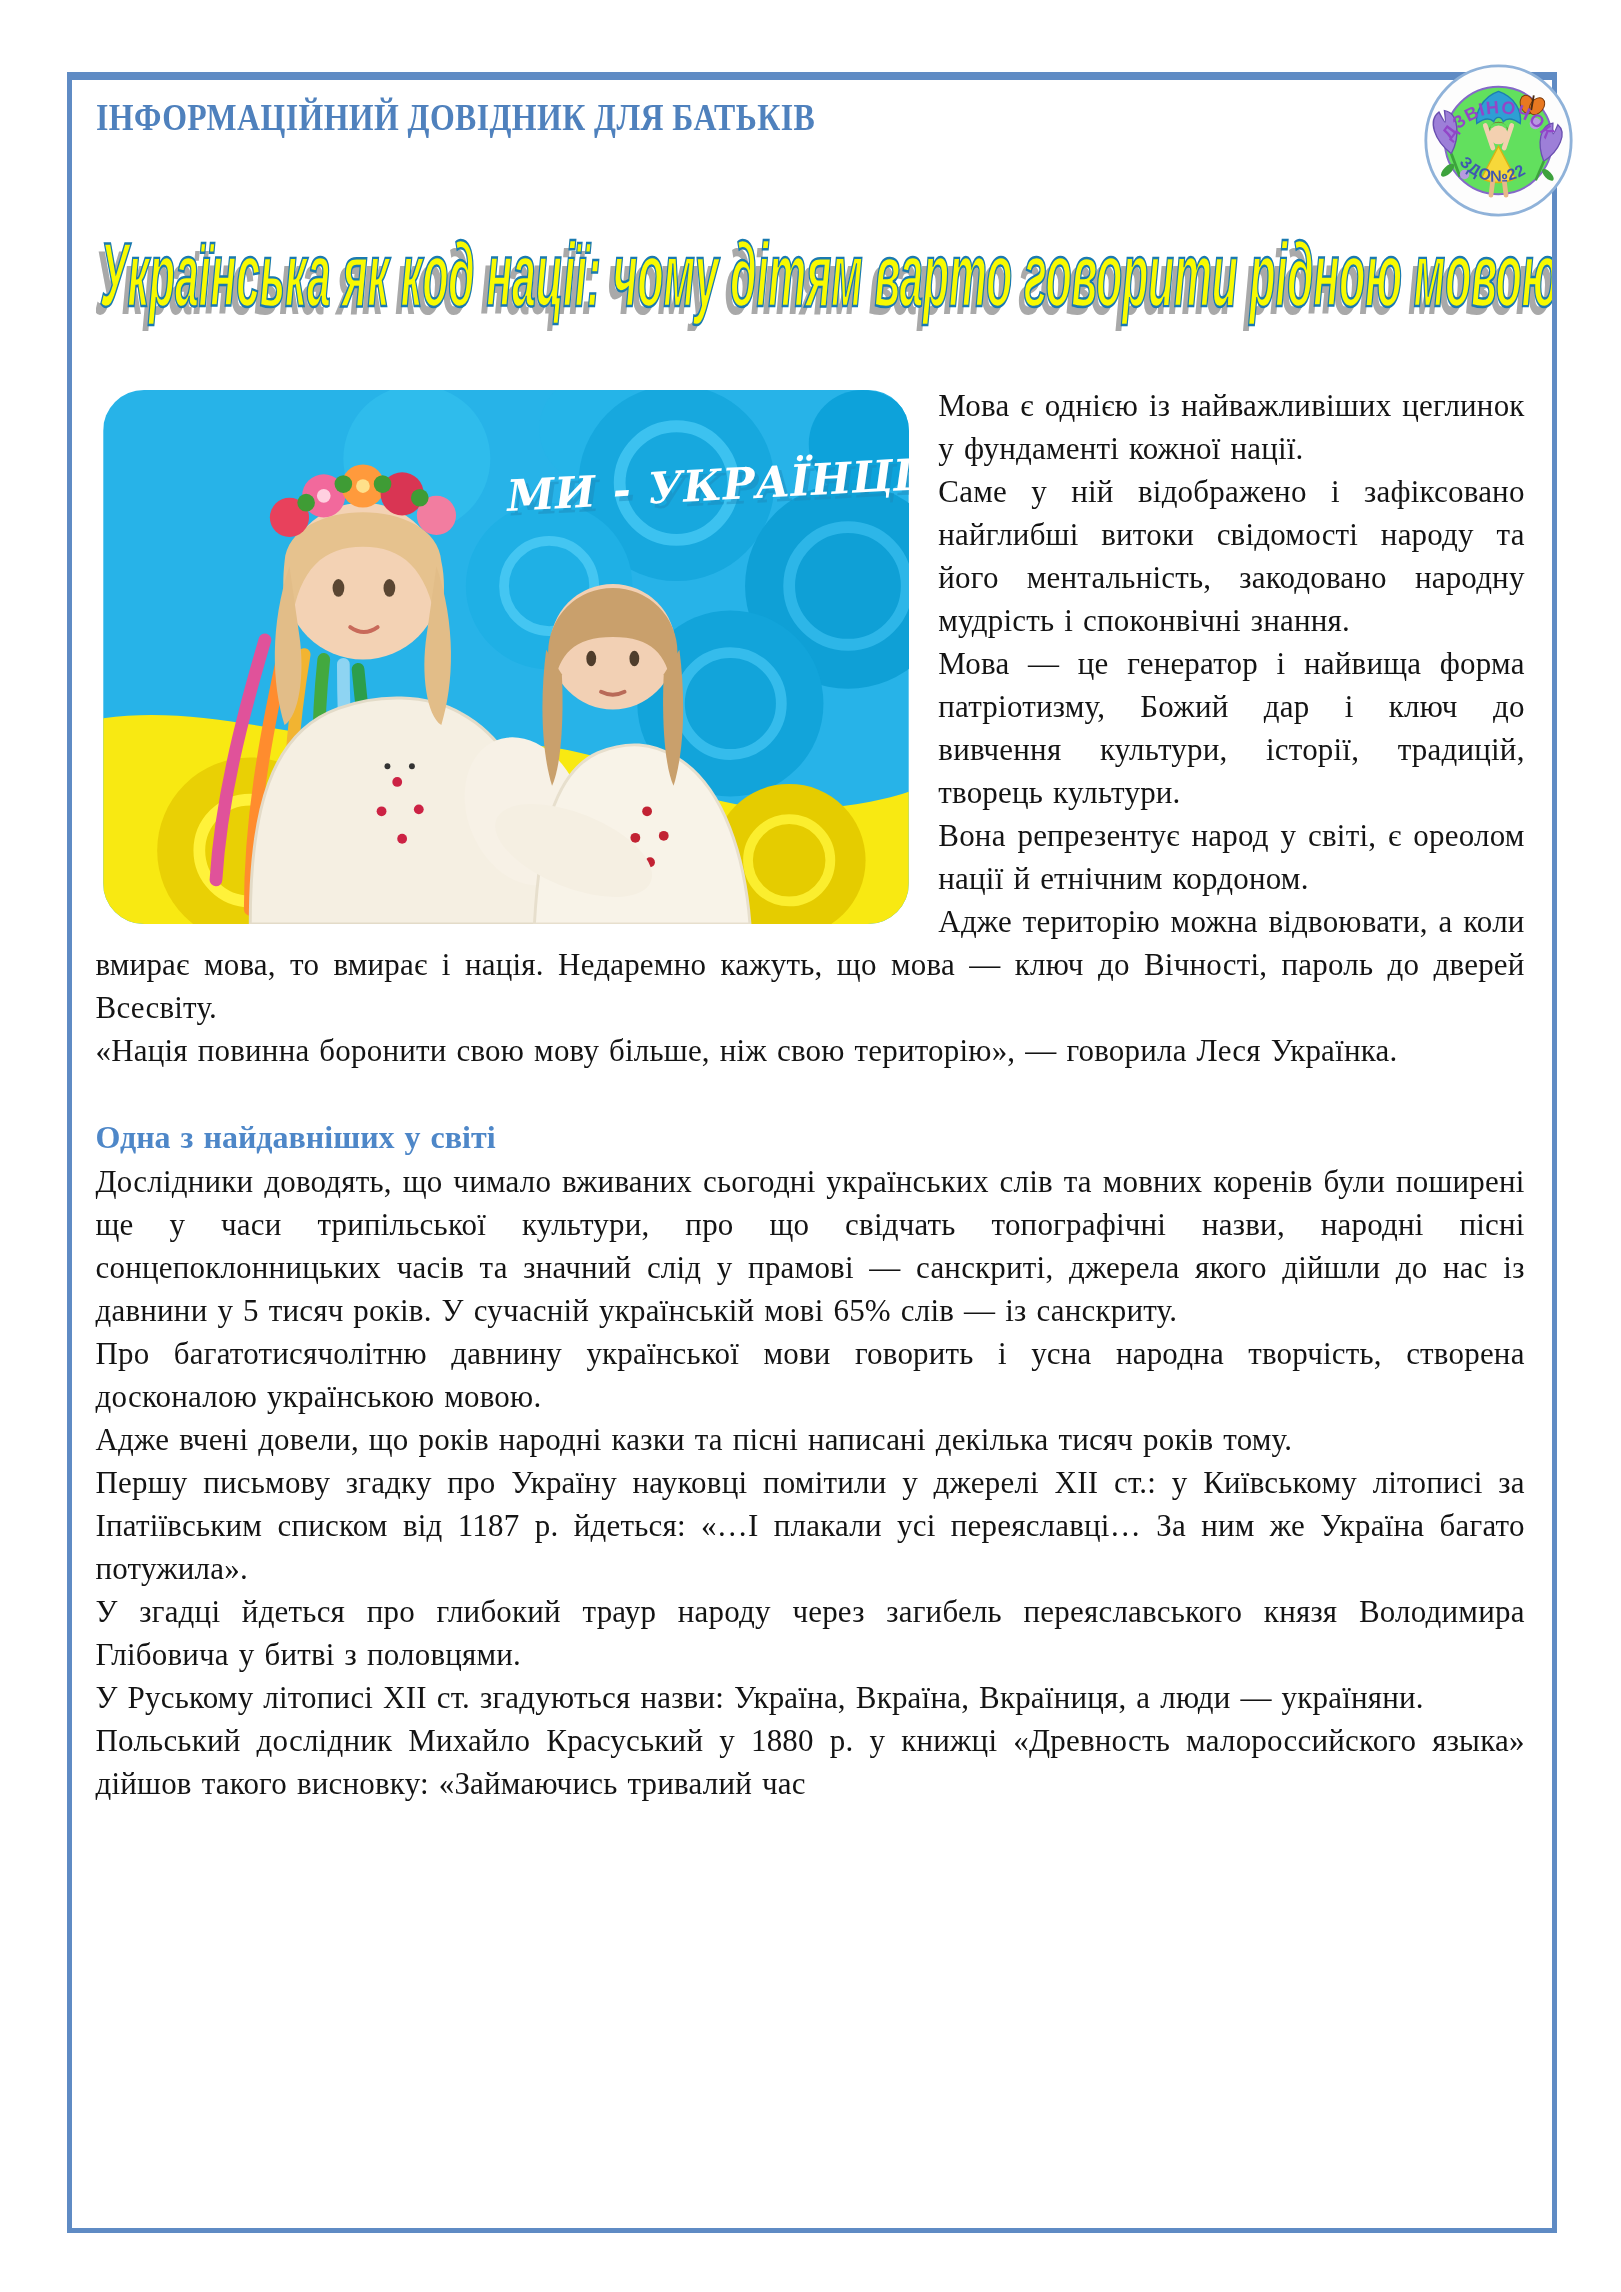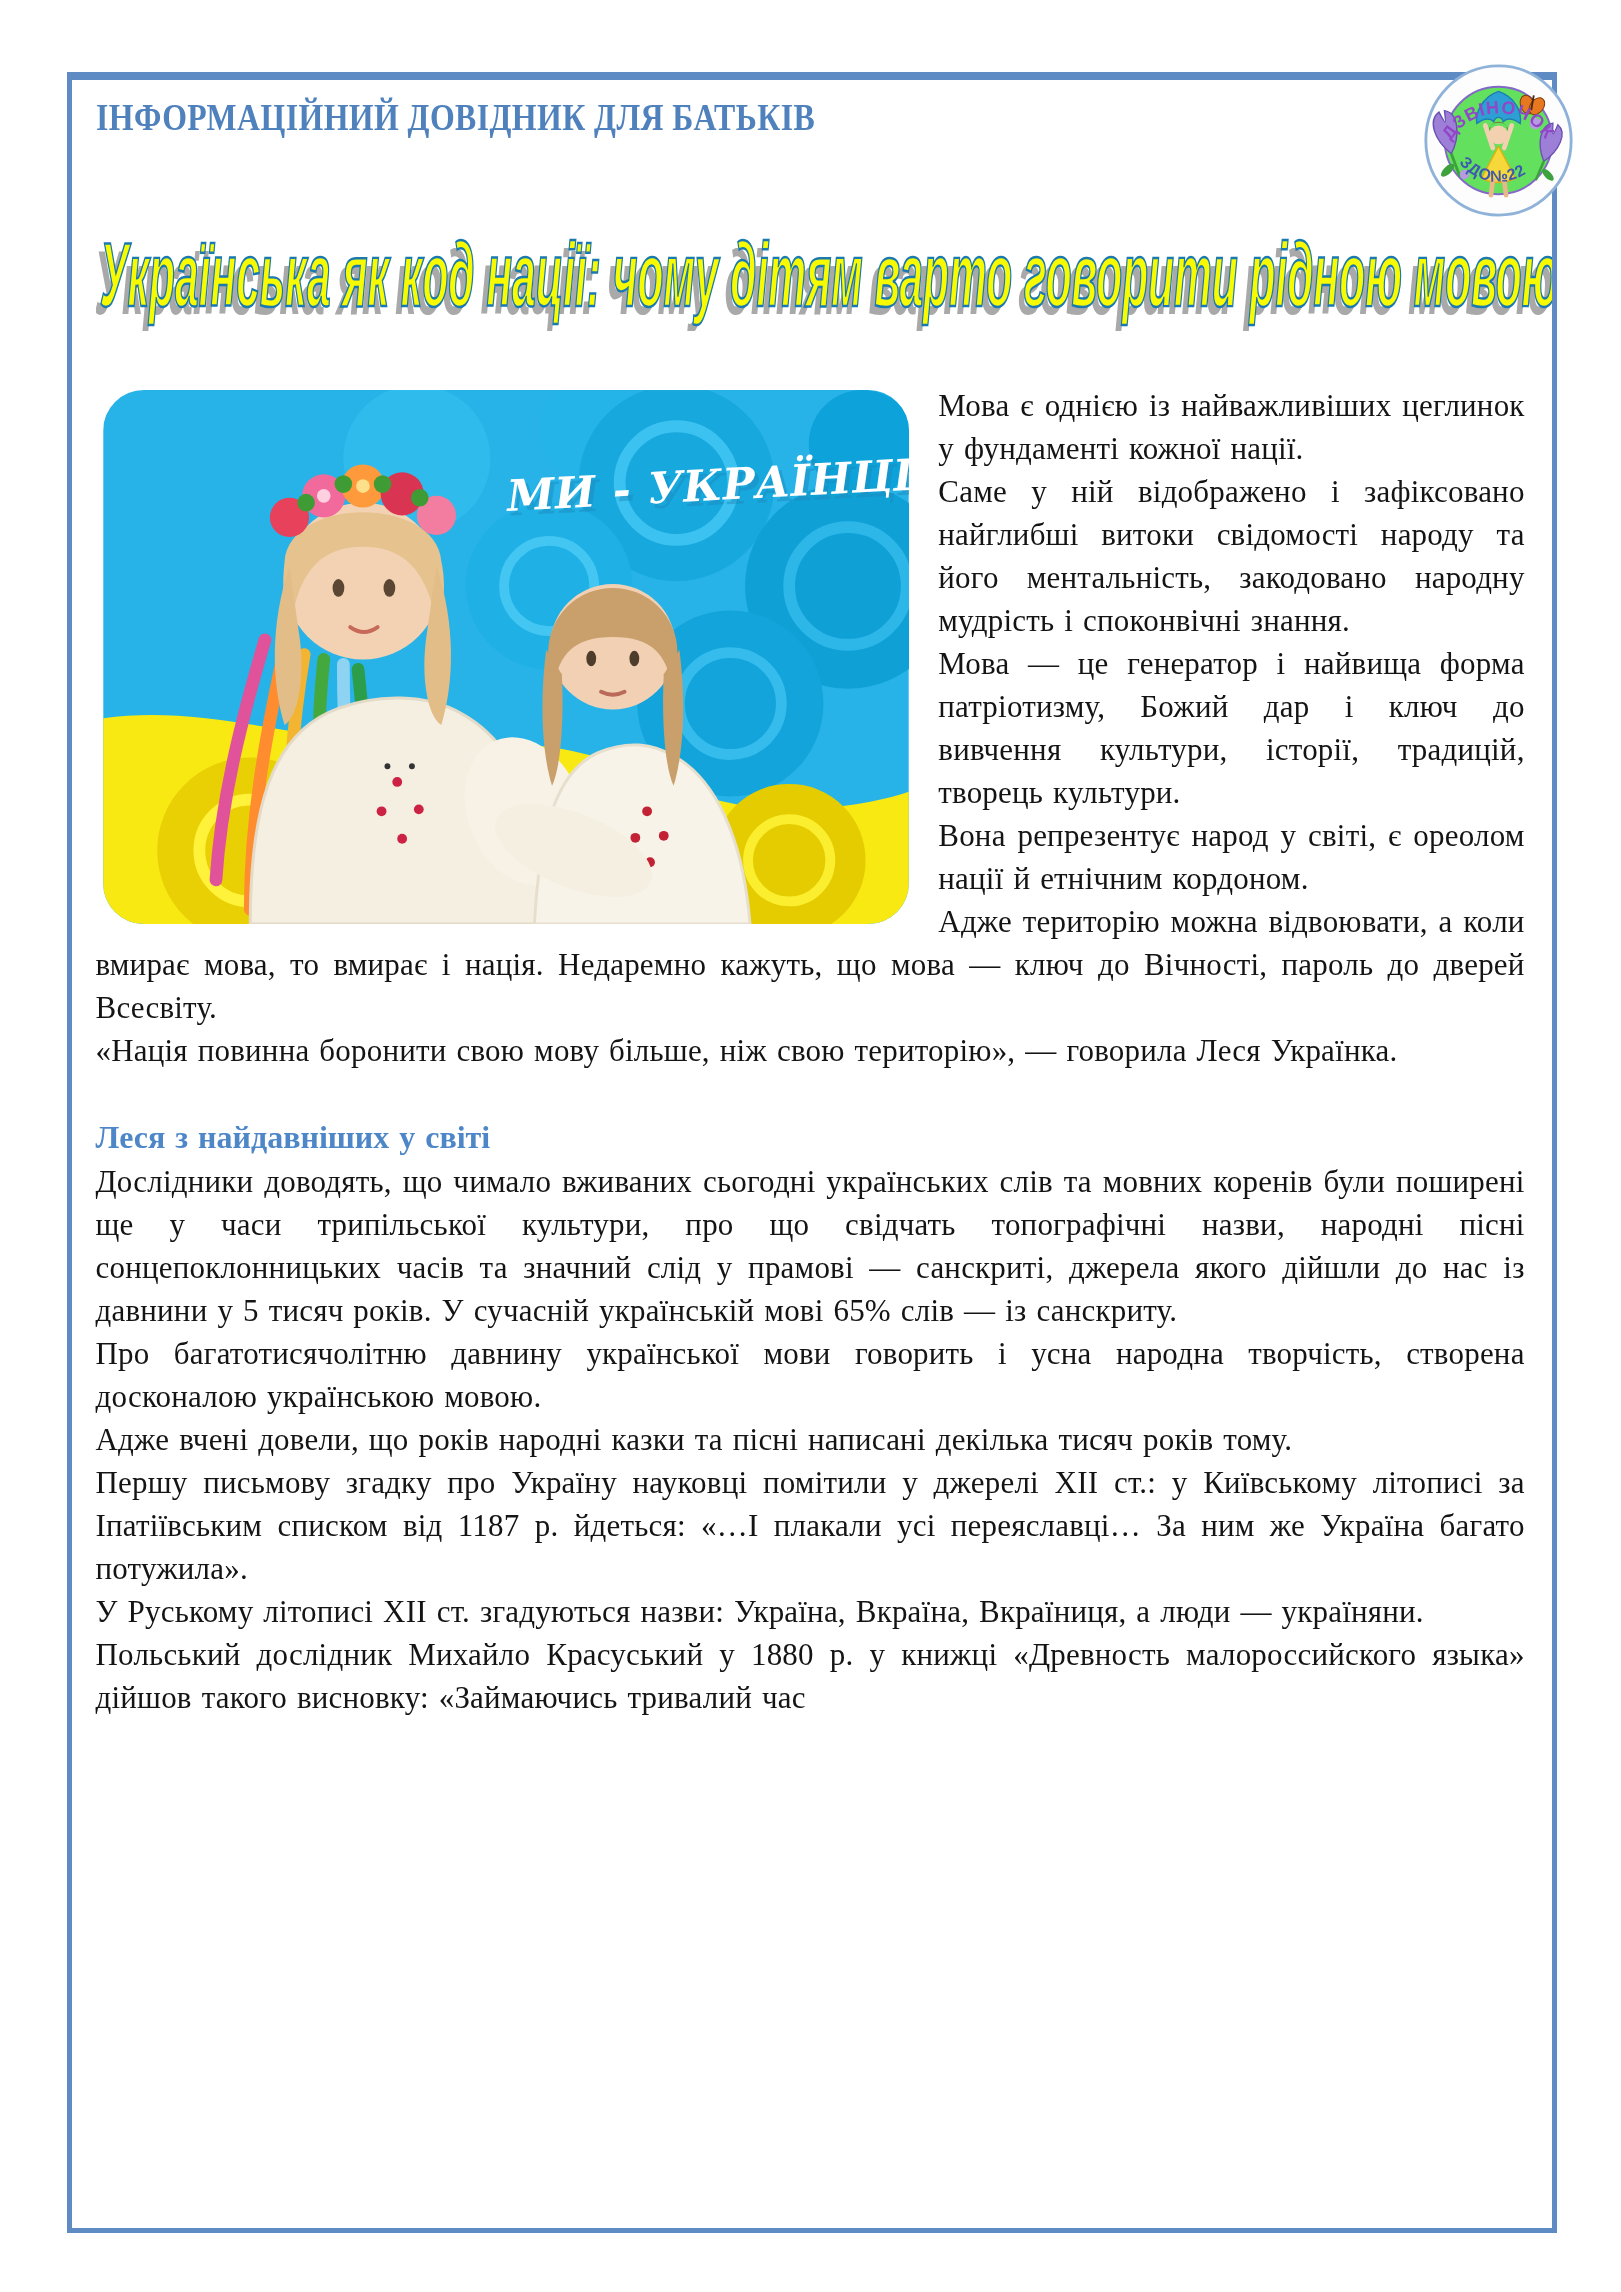--- a/index.html
+++ b/index.html
@@ -135,26 +135,27 @@
 
       <p>Мова є однією із найважливіших цеглинок у фундаменті кожної нації.</p>
       <p>Саме у ній відображено і зафіксовано найглибші витоки свідомості народу та його ментальність, закодовано народну мудрість і споконвічні знання.</p>
       <p>Мова — це генератор і найвища форма патріотизму, Божий дар і ключ до вивчення культури, історії, традицій, творець культури.</p>
       <p>Вона репрезентує народ у світі, є ореолом нації й етнічним кордоном.</p>
       <p>Адже територію можна відвоювати, а коли вмирає мова, то вмирає і нація. Недаремно кажуть, що мова — ключ до Вічності, пароль до дверей Всесвіту.</p>
       <p>«Нація повинна боронити свою мову більше, ніж свою територію», — говорила Леся Українка.</p>
 
       <div class="para-gap"></div>
 
-      <h2 class="section">Леся з найдавніших у світі</h2>
+      <h2 class="section">Одна з найдавніших у світі</h2>
 
       <p>Дослідники доводять, що чимало вживаних сьогодні українських слів та мовних коренів були поширені ще у часи трипільської культури, про що свідчать топографічні назви, народні пісні сонцепоклонницьких часів та значний слід у прамові — санскриті, джерела якого дійшли до нас із давнини у 5 тисяч років. У сучасній українській мові 65% слів — із санскриту.</p>
       <p>Про багатотисячолітню давнину української мови говорить і усна народна творчість, створена досконалою українською мовою.</p>
       <p>Адже вчені довели, що років народні казки та пісні написані декілька тисяч років тому.</p>
       <p>Першу письмову згадку про Україну науковці помітили у джерелі ХІІ ст.: у Київському літописі за Іпатіївським списком від 1187 р. йдеться: «…І плакали усі переяславці… За ним же Україна багато потужила».</p>
+      <p>У згадці йдеться про глибокий траур народу через загибель переяславського князя Володимира Глібовича у битві з половцями.</p>
       <p>У Руському літописі ХІІ ст. згадуються назви: Україна, Вкраїна, Вкраїниця, а люди — україняни.</p>
       <p>Польський дослідник Михайло Красуський у 1880 р. у книжці «Древность малороссийского языка» дійшов такого висновку: «Займаючись тривалий час</p>
     </div>
   </div>
 
   <div class="logo">
     <svg width="151" height="155" viewBox="0 0 160 164">
       <ellipse cx="80" cy="82" rx="77" ry="79" fill="#fdfdfd" stroke="#8fb2d9" stroke-width="3"></ellipse>
       <circle cx="80" cy="82" r="57" fill="#62e05e" stroke="#8468c8" stroke-width="2"></circle>
       <defs>

